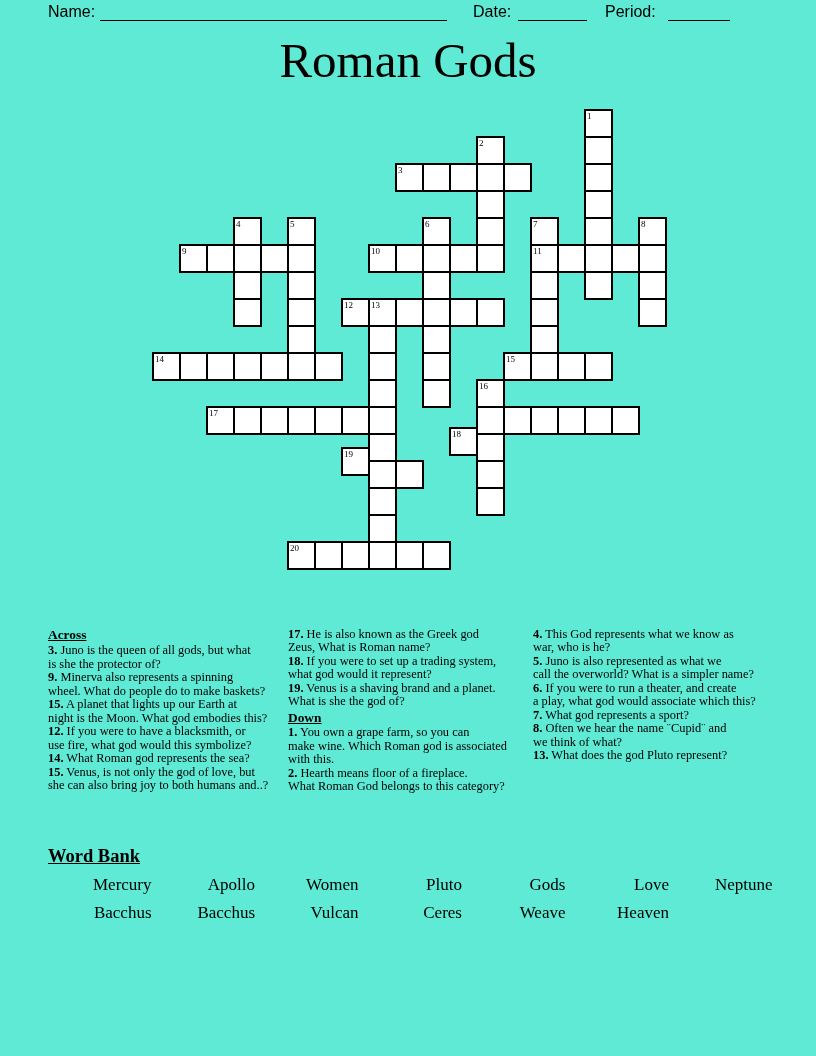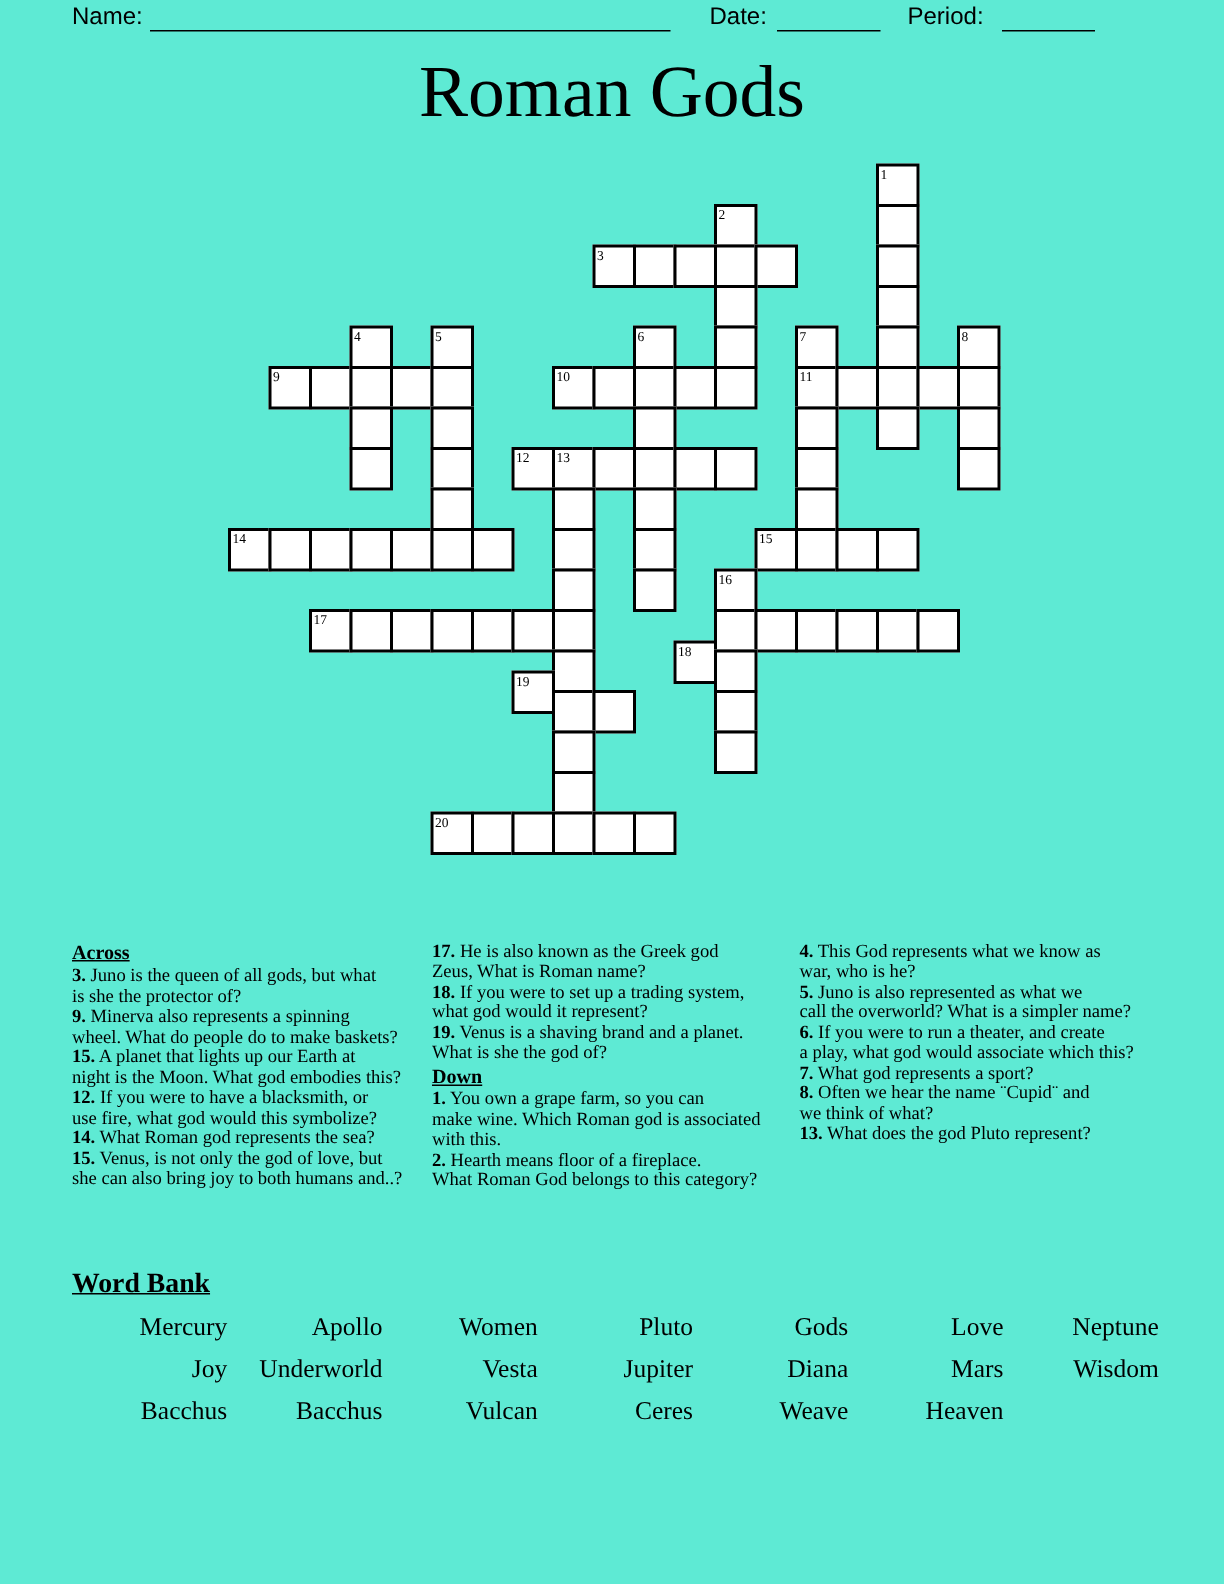--- a/index.html
+++ b/index.html
@@ -246,29 +246,20 @@
       <div class="wb-row">
         <span class="wb-word">Mercury</span>
         <span class="wb-word">Apollo</span>
         <span class="wb-word">Women</span>
         <span class="wb-word">Pluto</span>
         <span class="wb-word">Gods</span>
         <span class="wb-word">Love</span>
         <span class="wb-word">Neptune</span>
       </div>
       <div class="wb-row">
-        <span class="wb-word">Joy</span>
-        <span class="wb-word">Underworld</span>
-        <span class="wb-word">Vesta</span>
-        <span class="wb-word">Jupiter</span>
-        <span class="wb-word">Diana</span>
-        <span class="wb-word">Mars</span>
-        <span class="wb-word">Wisdom</span>
-      </div>
-      <div class="wb-row">
         <span class="wb-word">Bacchus</span>
         <span class="wb-word">Bacchus</span>
         <span class="wb-word">Vulcan</span>
         <span class="wb-word">Ceres</span>
         <span class="wb-word">Weave</span>
         <span class="wb-word">Heaven</span>
       </div>
     </div>
 
 </div>

